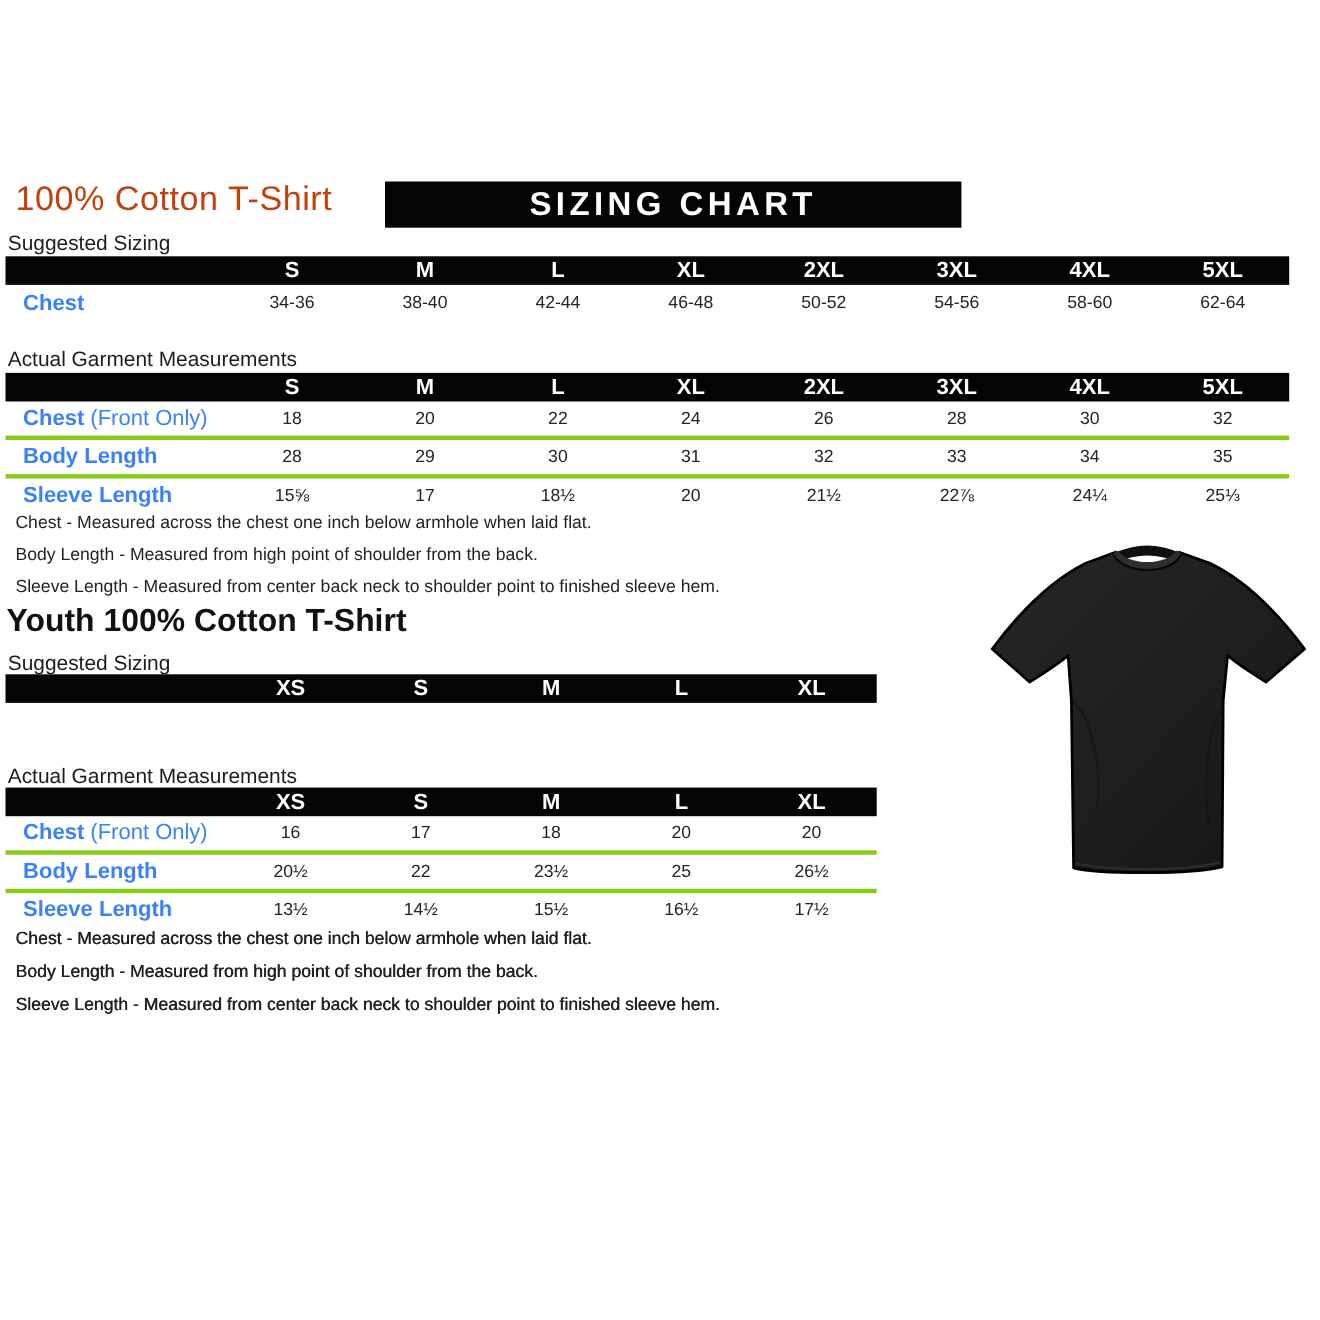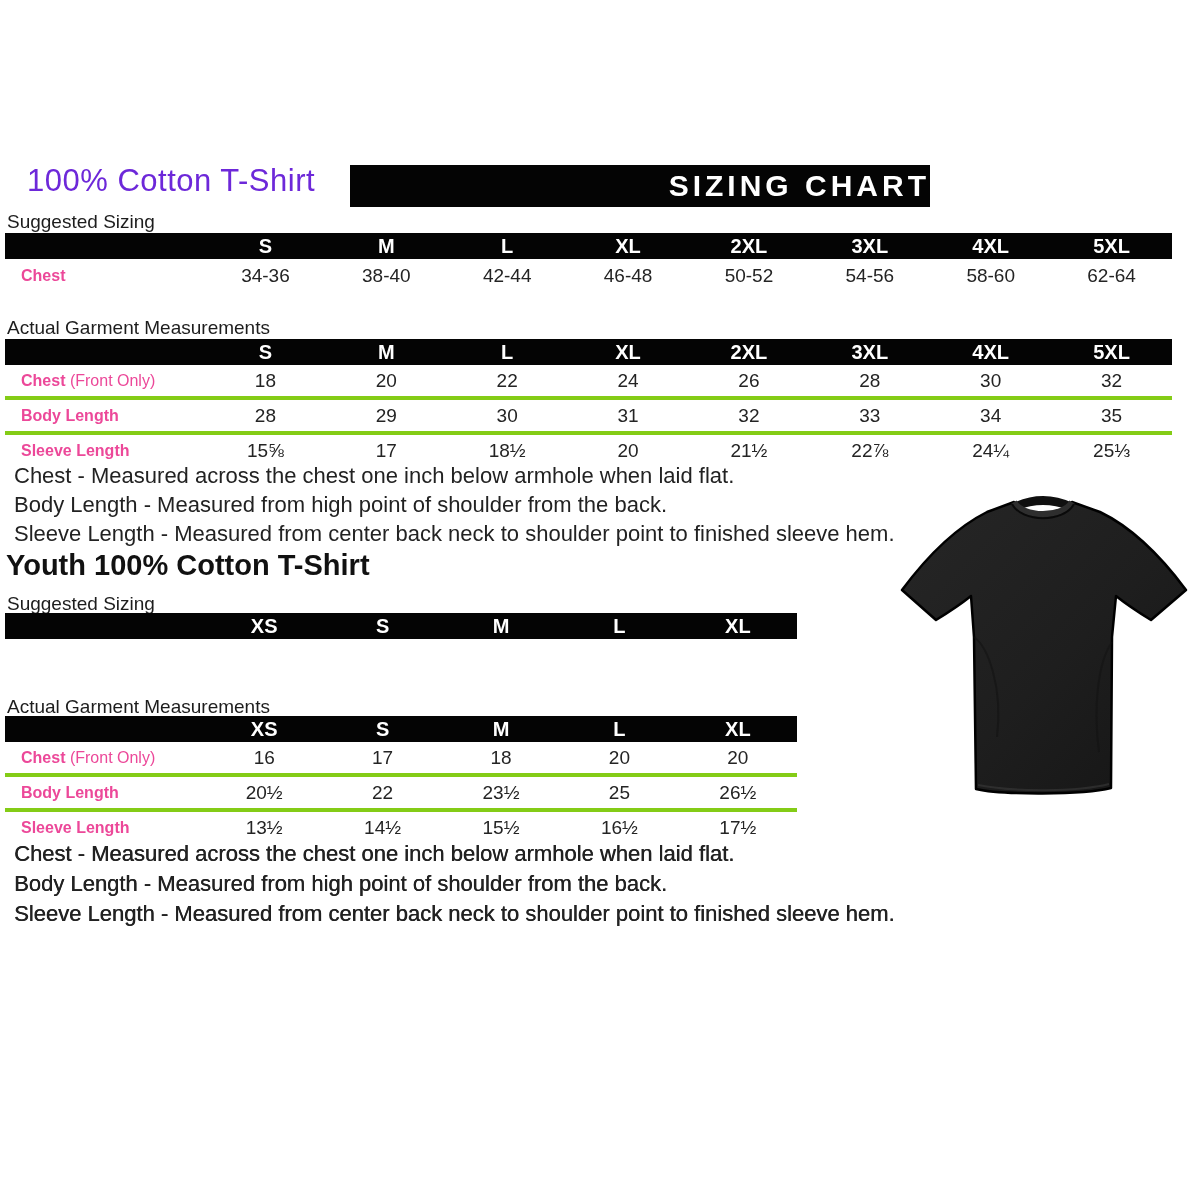--- a/index.html
+++ b/index.html
@@ -1,47 +1,47 @@
 <!DOCTYPE html>
 <html><head>
 <meta charset="utf-8">
 <style>
   html,body{margin:0;padding:0;background:#fff;}
   .canvas{
     position:relative;width:1200px;height:1200px;background:#ffffff;overflow:hidden;
     font-family:"Liberation Sans","DejaVu Sans",sans-serif;color:#1d1d1d;
   }
   .page-title{
-    position:absolute;left:14px;top:163px;font-size:31px;font-weight:400;color:#6d28d9;
-    letter-spacing:0.5px;white-space:nowrap;margin-left:13px;
+    position:absolute;left:14px;top:163px;font-size:31px;font-weight:400;color:#c2410c;
+    letter-spacing:0.5px;white-space:nowrap;
   }
   .banner{
-    position:absolute;left:350px;top:165px;width:580px;height:42px;background:#040404;
-    display:flex;align-items:center;justify-content:flex-end;
+    position:absolute;left:350px;top:165px;width:524px;height:42px;background:#040404;
+    display:flex;align-items:center;justify-content:center;
   }
   .banner span{color:#ffffff;font-weight:700;font-size:30px;letter-spacing:4px;white-space:nowrap;}
   .section-label{position:absolute;left:7px;font-size:19px;color:#1d1d1d;white-space:nowrap;text-align:center;}
   .youth-title{
     position:absolute;left:6px;top:549px;font-size:29px;font-weight:700;color:#111111;
     white-space:nowrap;
   }
   .sz-table{position:absolute;left:5px;}
   .sz-table.w-adult{width:1167px;}
   .sz-table.w-youth{width:792px;}
   .t-head{display:flex;align-items:center;background:#040404;height:26px;}
   .t-head .spacer{width:200px;flex:none;}
   .t-head .hcell{flex:1;text-align:center;color:#ffffff;font-weight:700;font-size:20px;}
   .t-row{display:flex;align-items:center;height:31px;}
   .sz-table.tall .t-row{height:34px;}
   .t-row.sep{border-top:4px solid #84cc16;}
-  .t-row .rlabel{width:200px;flex:none;font-size:16px;font-weight:700;color:#ec4899;
+  .t-row .rlabel{width:200px;flex:none;font-size:20px;font-weight:700;color:#3b82f6;
     padding-left:16px;box-sizing:border-box;white-space:nowrap;}
   .t-row .rlabel .suffix{font-weight:400;}
-  .t-row .vcell{flex:1;text-align:center;font-size:19px;color:#242424;}
-  .notes{position:absolute;left:14px;font-size:22px;color:#222222;}
+  .t-row .vcell{flex:1;text-align:center;font-size:16px;color:#242424;}
+  .notes{position:absolute;left:14px;font-size:16px;color:#222222;}
   .notes div{height:29px;line-height:29px;white-space:nowrap;}
   .notes.heavy div{text-shadow:0.4px 0 0 currentColor;height:30px;line-height:30px;}
   .shirt{position:absolute;left:893px;top:487px;width:304px;height:316px;}
 </style>
 </head>
 <body>
 
 <div class="canvas">
 
   <div class="page-title">100% Cotton T-Shirt</div>

